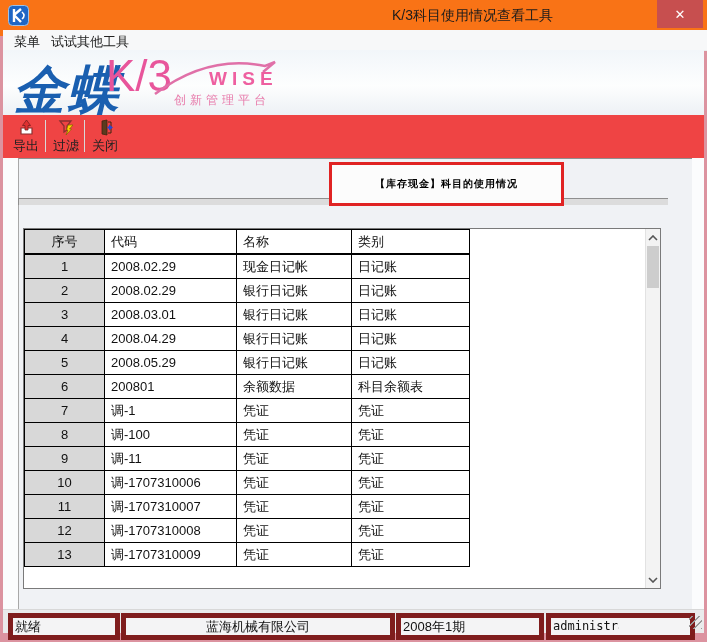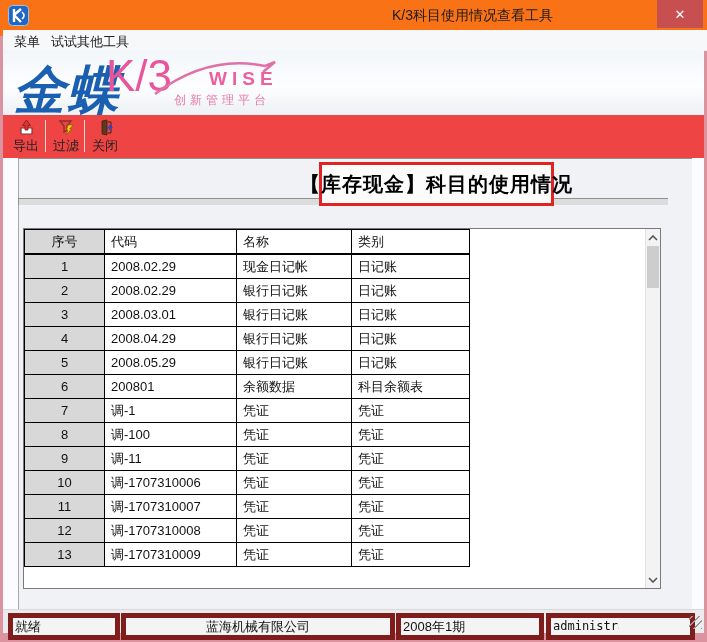--- a/index.html
+++ b/index.html
@@ -37,24 +37,24 @@
   .tbtn .ticon{display:block;height:19px;padding-top:2px;}
   .tbtn .tlabel{display:block;font-size:13px;color:#222;line-height:16px;}
   .tbtn.b0{left:6px;} .tbtn.b1{left:46px;} .tbtn.b2{left:85px;}
   .tsep{position:absolute;top:5px;width:1px;height:32px;background:#d8d8d8;}
   .tsep.s0{left:42px;} .tsep.s1{left:81px;}
   
   .panel{position:absolute;left:18px;top:158px;width:673px;height:451px;
     background:#f0f2f5;border-top:1px solid #8f8f8f;border-left:1px solid #a8a8a8;}
   .divider{position:absolute;left:18px;top:198px;width:649px;height:6px;background:#dcdcdc;
     border-top:1px solid #8f8f8f;border-left:1px solid #8f8f8f;z-index:1;}
-  .banner{position:absolute;left:319px;top:162px;width:235px;height:44px;z-index:3;
+  .banner{position:absolute;left:329px;top:162px;width:235px;height:44px;z-index:3;
     background:#fcfcfc;border:3px solid #e02323;box-sizing:border-box;
     display:flex;align-items:center;justify-content:center;
-    font-size:20px;font-weight:bold;color:#000;letter-spacing:1px;white-space:nowrap;}
+    font-size:10px;font-weight:bold;color:#000;letter-spacing:1px;white-space:nowrap;}
   
   .grid{position:absolute;left:23px;top:228px;width:638px;height:361px;z-index:2;
     background:#fff;border:1px solid #7a7a7a;box-sizing:border-box;}
   table.data{border-collapse:collapse;table-layout:fixed;font-size:13px;}
   table.data th,table.data td{border:1px solid #000;height:23px;padding:0 6px;
     overflow:hidden;white-space:nowrap;font-weight:normal;}
   table.data th{background:#fff;text-align:left;}
   table.data th.rownum,table.data td.rownum{background:#d8d8d8;text-align:center;padding:0;}
   table.data thead th{border-bottom:2px solid #000;}
   col.c0{width:80px;} col.c1{width:132px;} col.c2{width:115px;} col.c3{width:118px;}

